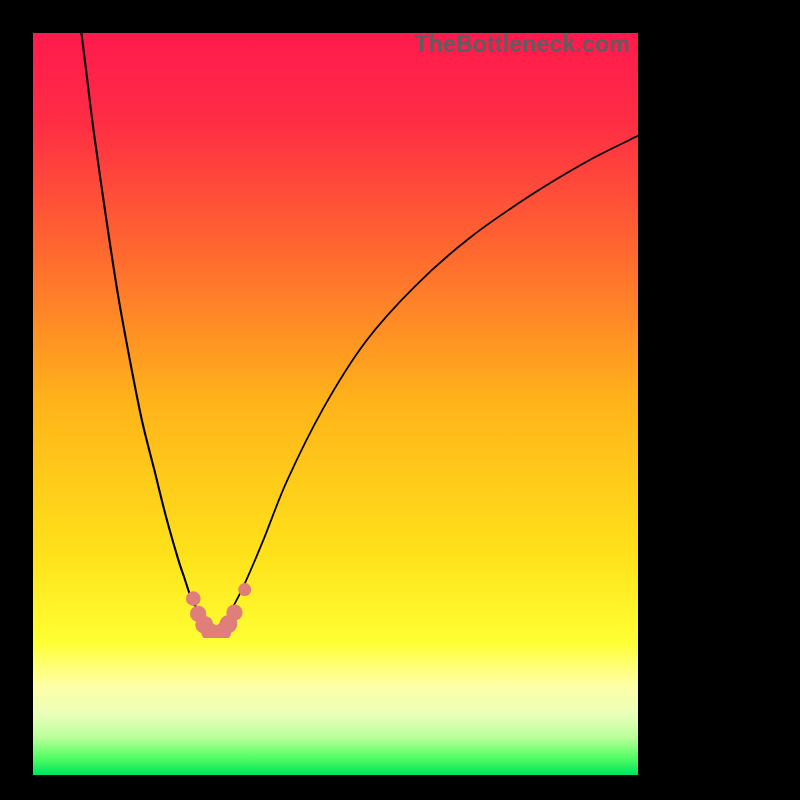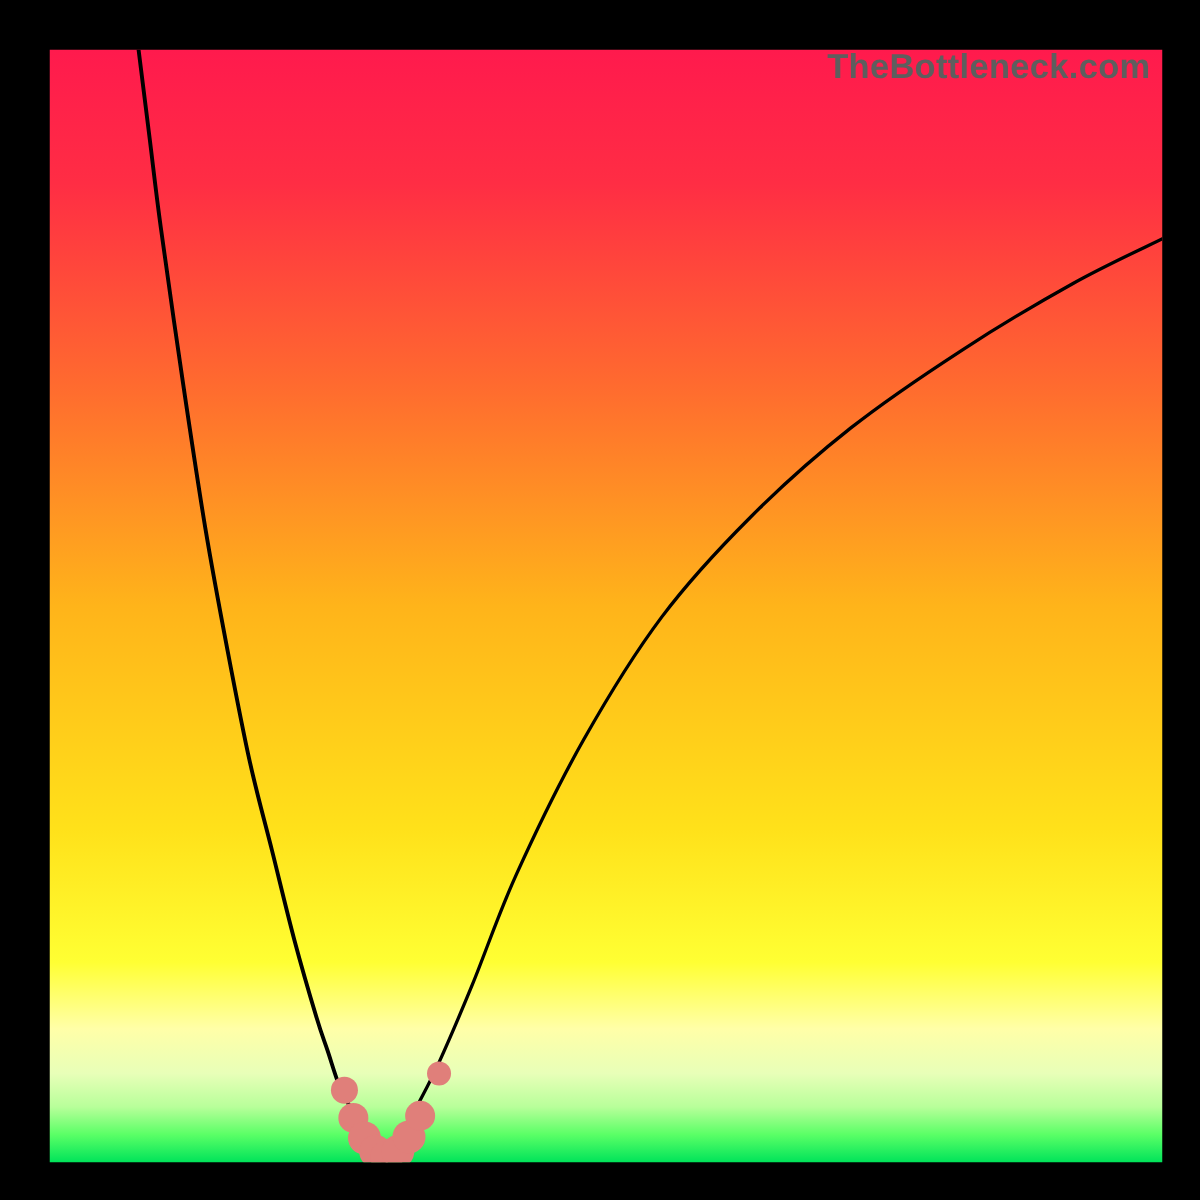--- a/index.html
+++ b/index.html
@@ -35,21 +35,21 @@
   }
   svg.curve {
     position: absolute;
     inset: 0;
   }
 </style>
 </head>
 <body>
 
 <div class="frame">
-  <div class="plot-area" id="plot" style="left: 33px; top: 33px; width: 742px; height: 742px;">
+  <div class="plot-area" id="plot" style="left: 33px; top: 33px; width: 605px; height: 742px;">
     <div class="gradient-bg" id="grad" style="background: linear-gradient(rgb(255, 26, 77) 0%, rgb(255, 45, 68) 12%, rgb(255, 106, 47) 30%, rgb(255, 180, 26) 50%, rgb(255, 225, 26) 70%, rgb(255, 255, 51) 82%, rgb(255, 255, 168) 88%, rgb(232, 255, 184) 92%, rgb(184, 255, 154) 95%, rgb(90, 255, 102) 97.5%, rgb(0, 227, 90) 100%);"></div>
     <svg class="curve" id="svg" preserveAspectRatio="none" viewBox="0 0 742 742">
         <path d="M 59.36,0 C 60.596666666666664,9.893333333333336 64.30666666666667,39.57333333333334 66.78,59.360000000000014 C 69.25333333333333,79.14666666666669 70.49000000000001,91.51333333333336 74.2,118.72000000000003 C 77.91,145.9266666666667 84.09333333333332,189.21 89.03999999999999,222.60000000000002 C 93.98666666666666,255.99000000000004 98.93333333333334,289.38000000000005 103.88000000000001,319.06000000000006 C 108.82666666666668,348.74000000000007 113.77333333333334,374.71000000000004 118.72,400.68 C 123.66666666666666,426.65 128.61333333333334,452.62 133.56,474.88 C 138.50666666666666,497.14 143.45333333333335,514.4533333333334 148.4,534.24 C 153.34666666666666,554.0266666666666 158.29333333333335,575.0500000000001 163.24,593.6 C 168.18666666666667,612.15 174.36999999999998,633.1733333333333 178.07999999999998,645.54 C 181.79,657.9066666666666 183.02666666666667,660.38 185.5,667.8 C 187.97333333333333,675.2199999999999 190.4466666666667,683.8766666666666 192.92000000000002,690.06 C 195.39333333333335,696.2433333333333 197.86666666666667,699.9533333333333 200.34,704.9 C 202.81333333333333,709.8466666666667 205.2866666666667,714.7933333333333 207.76000000000002,719.74 C 210.23333333333335,724.6866666666667 212.70666666666665,730.87 215.17999999999998,734.58 C 217.6533333333333,738.2900000000001 221.36333333333332,740.7633333333333 222.6,742" fill="none" stroke="#000000" stroke-width="2.6" stroke-linecap="round"></path>
         <path d="M 222.6,742 C 223.83666666666667,740.7633333333333 227.54666666666668,738.2900000000001 230.02,734.58 C 232.49333333333334,730.87 234.96666666666667,724.6866666666667 237.44,719.74 C 239.91333333333333,714.7933333333333 241.15,712.3199999999999 244.86,704.9 C 248.57000000000002,697.48 253.51666666666665,688.8233333333334 259.7,675.22 C 265.8833333333333,661.6166666666667 273.3033333333333,644.3033333333333 281.96,623.28 C 290.6166666666667,602.2566666666667 299.2733333333333,576.2866666666666 311.64,549.0799999999999 C 324.00666666666666,521.8733333333332 340.0833333333333,488.48333333333335 356.15999999999997,460.04 C 372.2366666666666,431.5966666666667 389.55,403.15333333333336 408.1,378.42 C 426.65000000000003,353.68666666666667 446.43666666666667,332.6633333333334 467.46,311.64000000000004 C 488.4833333333333,290.6166666666667 510.74333333333334,270.83 534.24,252.27999999999997 C 557.7366666666667,233.72999999999996 583.7066666666666,216.4166666666667 608.4399999999999,200.34000000000003 C 633.1733333333333,184.26333333333335 660.38,168.1866666666666 682.64,155.81999999999994 C 704.9,143.45333333333326 732.1066666666667,131.08666666666664 742,126.13999999999999" fill="none" stroke="#000000" stroke-width="2.2" stroke-linecap="round"></path>
         <circle cx="196.63000000000002" cy="693.77" r="9" fill="#e07f7a" stroke="#c95c56" stroke-width="0"></circle>
         <circle cx="202.566" cy="712.32" r="10" fill="#e07f7a" stroke="#c95c56" stroke-width="0"></circle>
         <circle cx="209.98600000000002" cy="725.676" r="11" fill="#e07f7a" stroke="#c95c56" stroke-width="0"></circle>
         <circle cx="217.40599999999998" cy="734.58" r="11" fill="#e07f7a" stroke="#c95c56" stroke-width="0"></circle>
         <circle cx="224.826" cy="738.29" r="11" fill="#e07f7a" stroke="#c95c56" stroke-width="0"></circle>
         <circle cx="232.246" cy="734.58" r="11" fill="#e07f7a" stroke="#c95c56" stroke-width="0"></circle>

